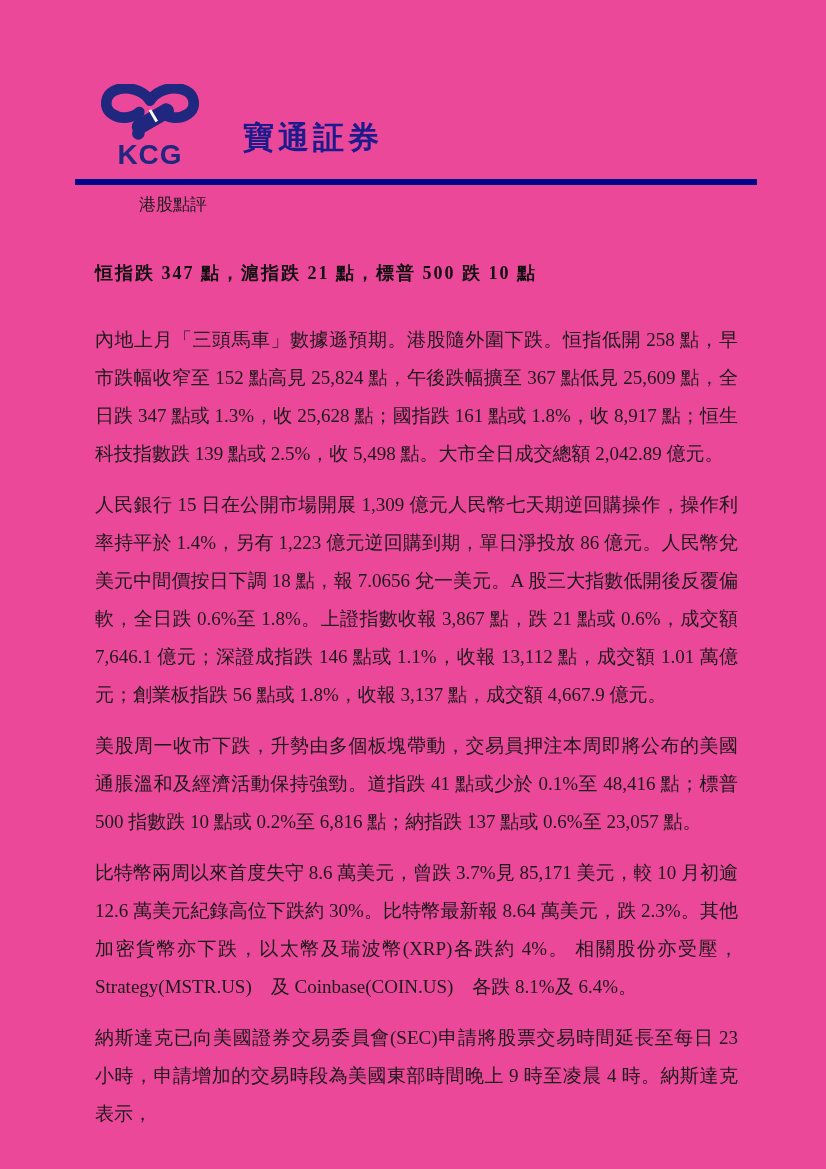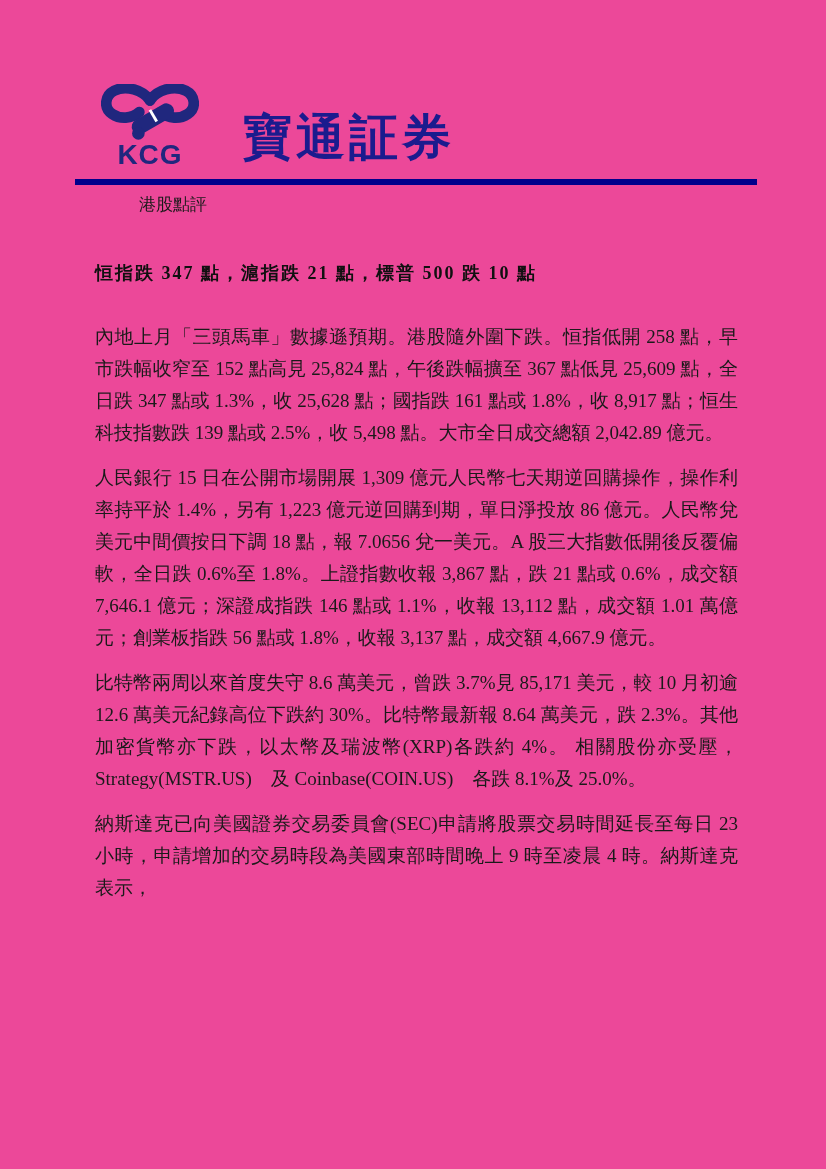--- a/index.html
+++ b/index.html
@@ -28,21 +28,21 @@
     font-size: 28px;
     letter-spacing: 1px;
     color: #20277e;
     line-height: 26px;
     margin-top: -4px;
   }
   .company-name {
     position: absolute;
     left: 243px;
     top: 110px;
-    font-size: 49px;
+    font-size: 31px;
     font-weight: 700;
     letter-spacing: 4px;
     color: #1b1b8e;
     line-height: 56px;
     white-space: nowrap;
   }
   .header-rule {
     position: absolute;
     left: 75px;
     top: 179px;
@@ -69,21 +69,21 @@
     letter-spacing: 2px;
     color: #101010;
     white-space: nowrap;
   }
   .content {
     position: absolute;
     left: 95px;
     top: 321px;
     width: 643px;
     font-size: 19px;
-    line-height: 32px;
+    line-height: 38px;
     text-align: justify;
   }
   .content p { margin: 0 0 13px 0; }
 </style>
 </head>
 <body>
 
 <div class="page">
 
   <div class="logo">
@@ -110,17 +110,18 @@
 
   <div class="meta-block">
     <div>港股點評</div>
   </div>
 
   <h2 class="headline">恒指跌 347 點，滬指跌 21 點，標普 500 跌 10 點</h2>
 
   <main class="content">
     <p>內地上月「三頭馬車」數據遜預期。港股隨外圍下跌。恒指低開 258 點，早市跌幅收窄至 152 點高見 25,824 點，午後跌幅擴至 367 點低見 25,609 點，全日跌 347 點或 1.3%，收 25,628 點；國指跌 161 點或 1.8%，收 8,917 點；恒生科技指數跌 139 點或 2.5%，收 5,498 點。大市全日成交總額 2,042.89 億元。</p>
     <p>人民銀行 15 日在公開市場開展 1,309 億元人民幣七天期逆回購操作，操作利率持平於 1.4%，另有 1,223 億元逆回購到期，單日淨投放 86 億元。人民幣兌美元中間價按日下調 18 點，報 7.0656 兌一美元。A 股三大指數低開後反覆偏軟，全日跌 0.6%至 1.8%。上證指數收報 3,867 點，跌 21 點或 0.6%，成交額 7,646.1 億元；深證成指跌 146 點或 1.1%，收報 13,112 點，成交額 1.01 萬億元；創業板指跌 56 點或 1.8%，收報 3,137 點，成交額 4,667.9 億元。</p>
-    <p>比特幣兩周以來首度失守 8.6 萬美元，曾跌 3.7%見 85,171 美元，較 10 月初逾 12.6 萬美元紀錄高位下跌約 30%。比特幣最新報 8.64 萬美元，跌 2.3%。其他加密貨幣亦下跌，以太幣及瑞波幣(XRP)各跌約 4%。 相關股份亦受壓，Strategy(MSTR.US)　及 Coinbase(COIN.US)　各跌 8.1%及 25.0%。</p>
+    <p>美股周一收市下跌，升勢由多個板塊帶動，交易員押注本周即將公布的美國通脹溫和及經濟活動保持強勁。道指跌 41 點或少於 0.1%至 48,416 點；標普 500 指數跌 10 點或 0.2%至 6,816 點；納指跌 137 點或 0.6%至 23,057 點。</p>
+    <p>比特幣兩周以來首度失守 8.6 萬美元，曾跌 3.7%見 85,171 美元，較 10 月初逾 12.6 萬美元紀錄高位下跌約 30%。比特幣最新報 8.64 萬美元，跌 2.3%。其他加密貨幣亦下跌，以太幣及瑞波幣(XRP)各跌約 4%。 相關股份亦受壓，Strategy(MSTR.US)　及 Coinbase(COIN.US)　各跌 8.1%及 6.4%。</p>
     <p>納斯達克已向美國證券交易委員會(SEC)申請將股票交易時間延長至每日 23 小時，申請增加的交易時段為美國東部時間晚上 9 時至凌晨 4 時。納斯達克表示，</p>
   </main>
 
 </div>
 
 </body></html>

